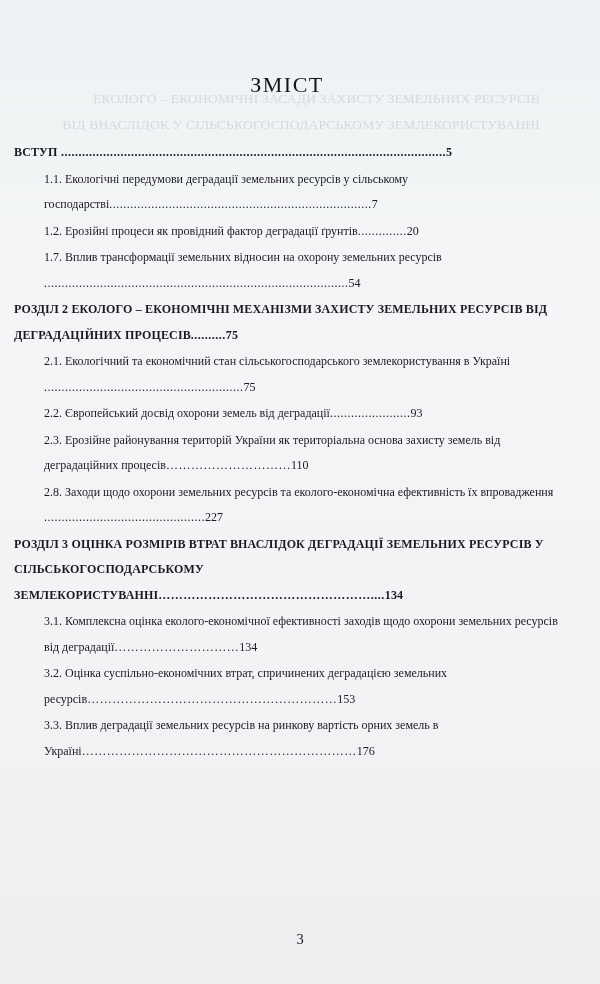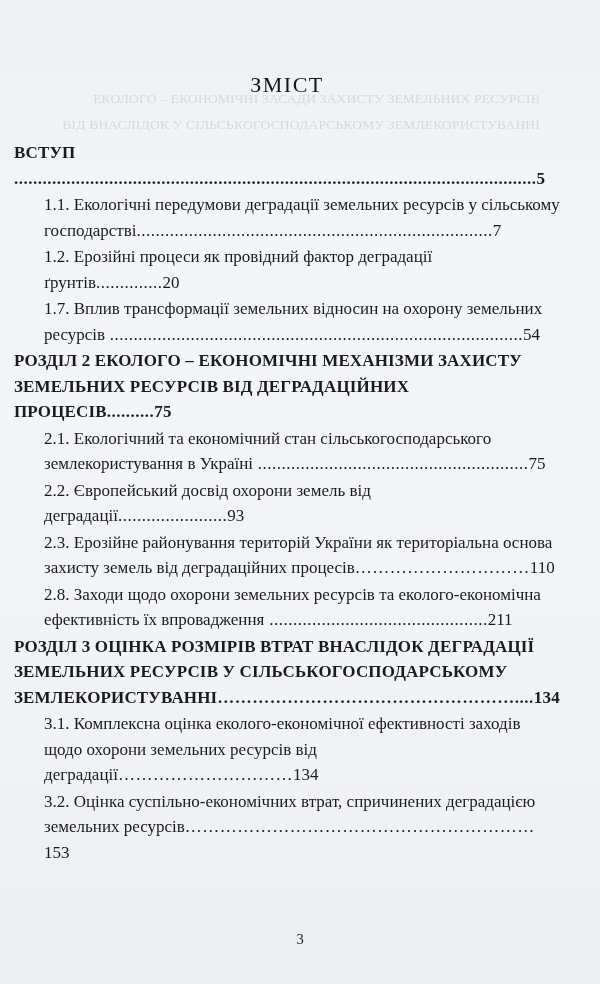--- a/index.html
+++ b/index.html
@@ -40,21 +40,21 @@
   }
   .doc-title {
     text-align: center;
     font-size: 22px;
     font-weight: normal;
     letter-spacing: 1.5px;
     margin: 0 0 42px 0;
     color: #14141c;
   }
   .toc {
-    font-size: 17px;
+    font-size: 12px;
     line-height: 25.5px;
   }
   .entry {
     display: block;
     margin-bottom: 1px;
     position: relative;
   }
   .entry .txt {
     display: inline;
   }
@@ -126,33 +126,36 @@
 
     <div class="entry lvl2">
       <span class="txt">2.2. Європейський досвід охорони земель від деградації</span><span class="dots">.......................</span><span class="pg">93</span>
     </div>
 
     <div class="entry lvl2">
       <span class="txt">2.3. Ерозійне районування територій України як територіальна основа захисту земель від деградаційних процесів</span><span class="dots">…………………………</span><span class="pg">110</span>
     </div>
 
     <div class="entry lvl2">
-      <span class="txt">2.8. Заходи щодо охорони земельних ресурсів та еколого-економічна ефективність їх впровадження</span><span class="dots"> ..............................................</span><span class="pg">211</span>
+      <span class="txt">2.8. Заходи щодо охорони земельних ресурсів та еколого-економічна ефективність їх впровадження</span><span class="dots"> ..............................................</span><span class="pg">227</span>
     </div>
 
     <div class="entry lvl1">
       <span class="txt">РОЗДІЛ 3  ОЦІНКА РОЗМІРІВ ВТРАТ ВНАСЛІДОК ДЕГРАДАЦІЇ ЗЕМЕЛЬНИХ РЕСУРСІВ У СІЛЬСЬКОГОСПОДАРСЬКОМУ ЗЕМЛЕКОРИСТУВАННІ</span><span class="dots">……………………………………………....</span><span class="pg">134</span>
     </div>
 
     <div class="entry lvl2">
       <span class="txt">3.1. Комплексна оцінка еколого-економічної ефективності заходів щодо охорони земельних ресурсів від деградації</span><span class="dots">…………………………</span><span class="pg">134</span>
     </div>
 
     <div class="entry lvl2">
       <span class="txt">3.2. Оцінка суспільно-економічних втрат, спричинених деградацією земельних ресурсів</span><span class="dots">……………………………………………………</span><span class="pg">153</span>
     </div>
 
+    <div class="entry lvl2">
+      <span class="txt">3.3. Вплив деградації земельних ресурсів на ринкову вартість орних земель в Україні</span><span class="dots">…………………………………………………………</span><span class="pg">176</span>
+    </div>
 
   </div>
 
   <div class="folio">3</div>
 
 </div>
 
 </body></html>

